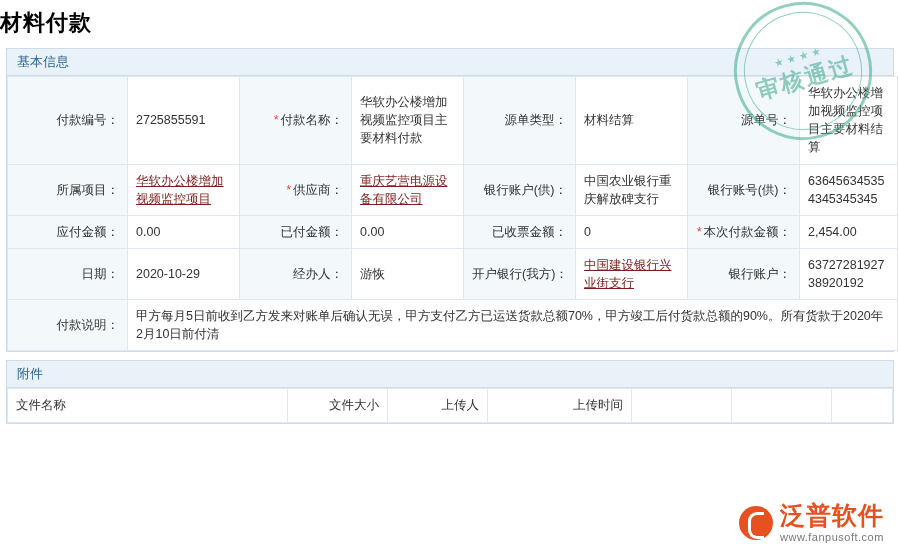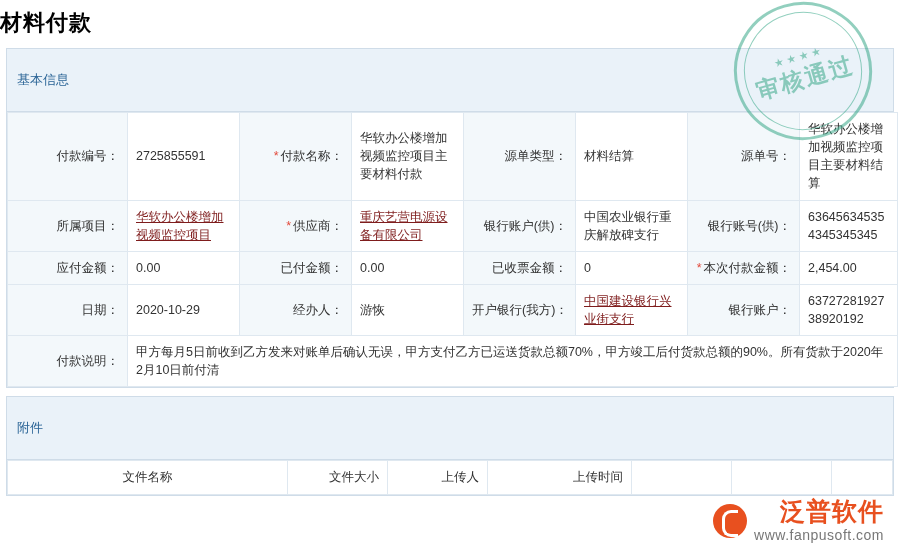--- a/index.html
+++ b/index.html
@@ -27,21 +27,21 @@
   .panel {
     margin: 0 6px 8px 6px;
     border: 1px solid #cfdce8;
     background: #ffffff;
   }
   .panel-header {
     background: #eaf2f9;
     border-bottom: 1px solid #cfdce8;
     color: #2a6496;
     font-size: 13px;
-    padding: 22px 10px;
+    padding: 4px 10px;
   }
   table.grid {
     width: 100%;
     border-collapse: collapse;
     table-layout: fixed;
   }
   table.grid td {
     border: 1px solid #dfe8f0;
     padding: 7px 8px;
     vertical-align: middle;
@@ -84,21 +84,21 @@
   
   .att-table td {
     border: 1px solid #dfe8f0;
     padding: 10px 8px;
     font-size: 13px;
     background: #ffffff;
     text-align: right;
     color: #333;
   }
   .att-table td.first {
-    text-align: center;
+    text-align: left;
   }
   .stamp {
     position: absolute;
     right: 28px;
     top: 2px;
     width: 132px;
     height: 132px;
     border: 3px solid #3aa98a;
     border-radius: 50%;
     color: #3aa98a;
@@ -131,21 +131,20 @@
     letter-spacing: 3px;
     margin-bottom: 2px;
   }
   .footer-logo {
     position: absolute;
     right: 16px;
     bottom: 8px;
     display: flex;
     align-items: center;
     gap: 7px;
-    text-align: right;
   }
   .logo-mark {
     width: 34px;
     height: 34px;
     border-radius: 50%;
     background: #e8501f;
     position: relative;
   }
   .logo-mark::before {
     content: "";
@@ -159,21 +158,21 @@
     border-radius: 9px 0 0 9px;
   }
   .logo-text-cn {
     font-size: 25px;
     font-weight: bold;
     color: #e8501f;
     letter-spacing: 1px;
     line-height: 1;
   }
   .logo-text-en {
-    font-size: 14px;
+    font-size: 11px;
     color: #777777;
     letter-spacing: .5px;
     margin-top: 3px;
   }
   .logo-stack { display: flex; flex-direction: column; }
 </style>
 </head>
 <body>
 
 <div class="page-title">材料付款</div>

